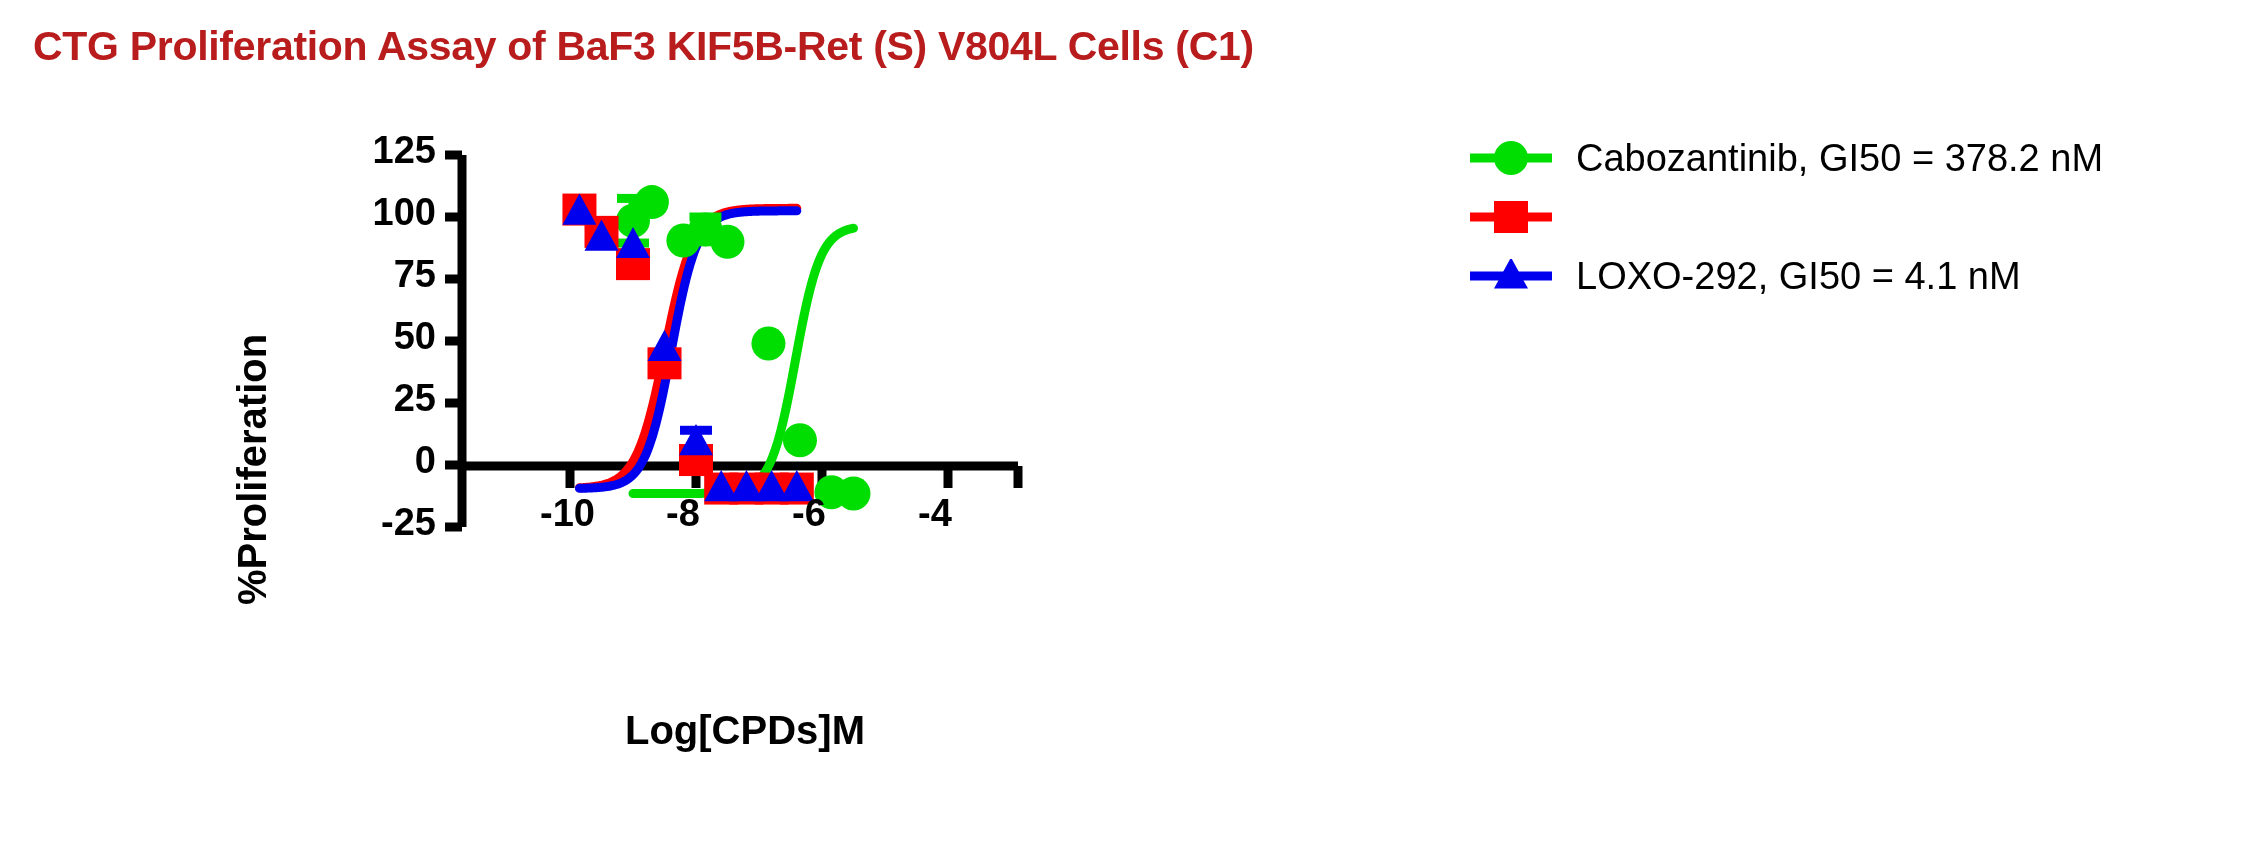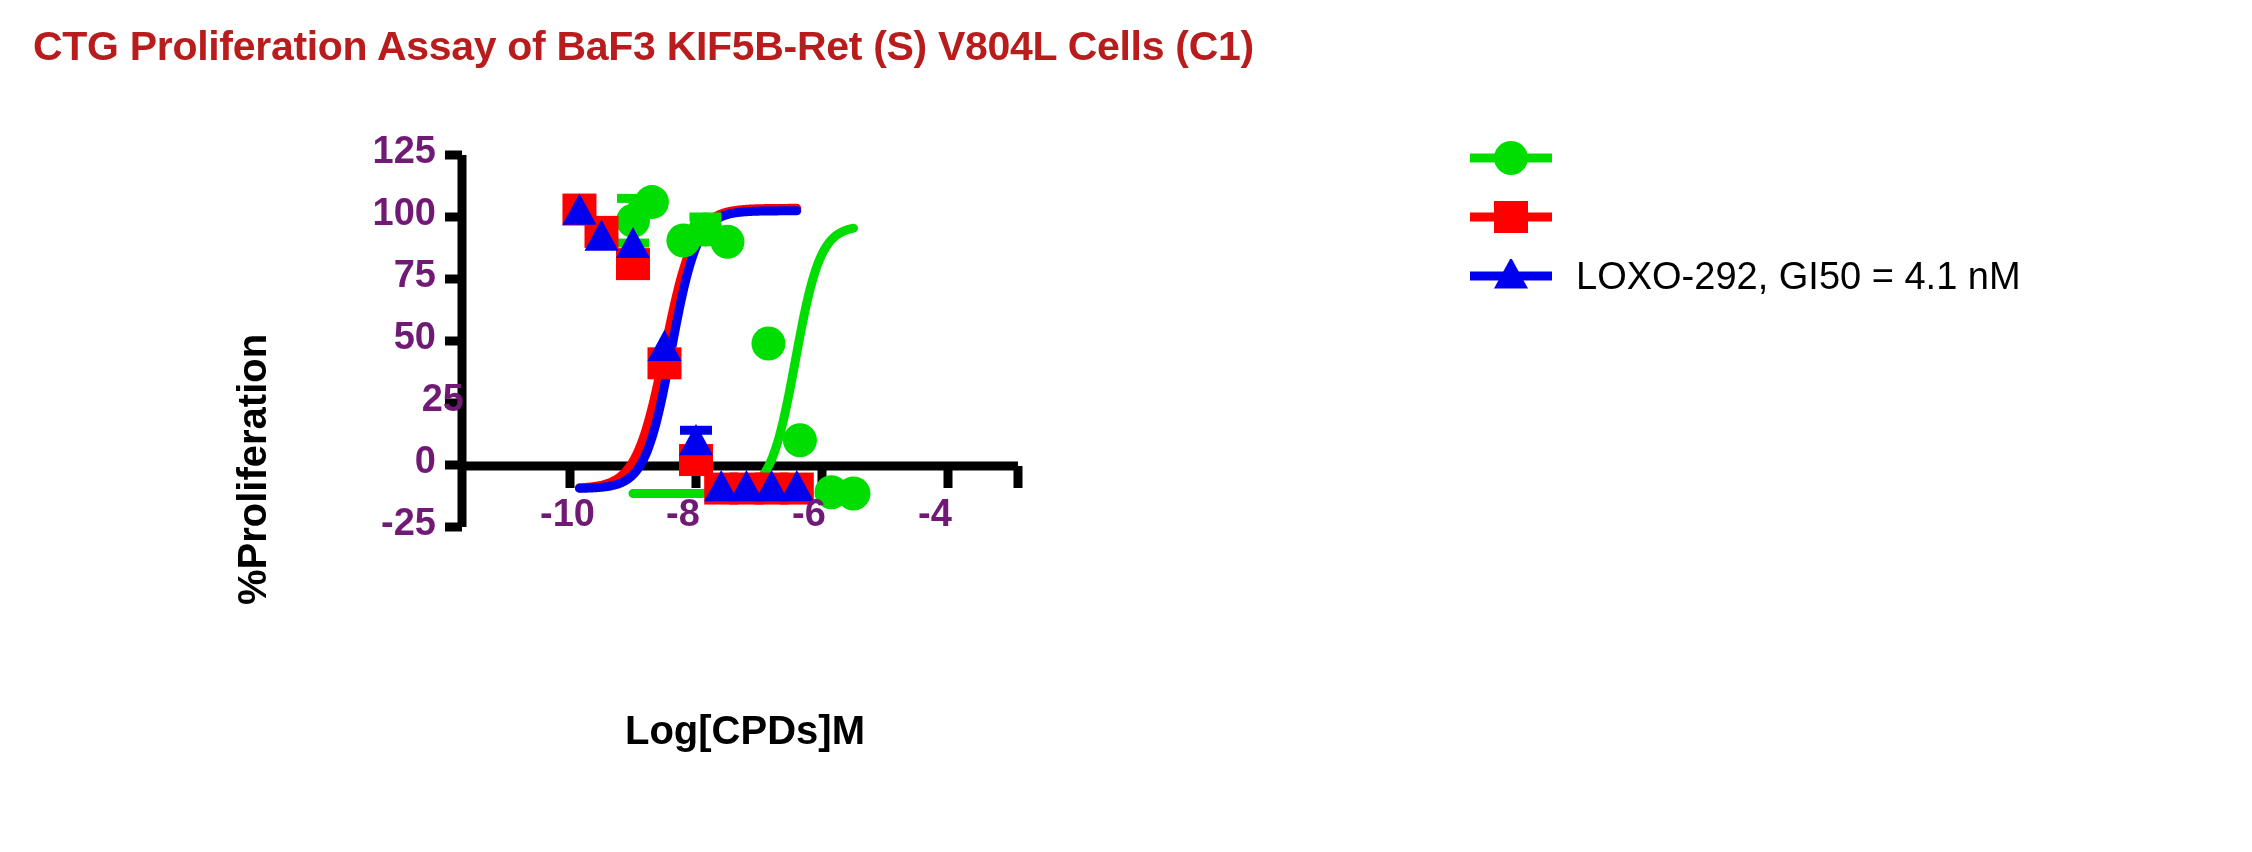--- a/index.html
+++ b/index.html
@@ -27,21 +27,21 @@
     width:86px;height:34px;position:relative;flex:0 0 auto;margin-right:22px;
   }
   .legend-key svg{position:absolute;left:0;top:0;}
   .legend-label{
     font-family:"Liberation Sans",sans-serif;
     font-size:38px;color:#000;white-space:nowrap;line-height:40px;
   }
 
   .axis-tick-label{
     position:absolute;font-family:"Liberation Sans",sans-serif;
-    font-weight:bold;font-size:38px;color:#701a75;white-space:nowrap;
+    font-weight:bold;font-size:38px;color:#000000;white-space:nowrap;
   }
   .y-tick{text-align:right;}
   #y-axis-title{
     position:absolute;
     font-family:"Liberation Sans",sans-serif;
     font-weight:bold;font-size:40px;color:#000;white-space:nowrap;
     transform:rotate(-90deg);transform-origin:left top;
   }
   #x-axis-title{
     position:absolute;
@@ -122,21 +122,21 @@
     </svg>
 
     <div id="y-axis-title" style="left: 230px; top: 605px;">%Proliferation</div>
     <div id="x-axis-title" style="left: 625px; top: 708px;">Log[CPDs]M</div>
 
     <div id="y-tick-labels" style="position: absolute; left: 0px; top: 0px; width: 1450px; height: 852px;">
         <div class="axis-tick-label y-tick" style="right: 1014px; top: 129px; position: absolute;">125</div>
         <div class="axis-tick-label y-tick" style="right: 1014px; top: 191px; position: absolute;">100</div>
         <div class="axis-tick-label y-tick" style="right: 1014px; top: 253px; position: absolute;">75</div>
         <div class="axis-tick-label y-tick" style="right: 1014px; top: 315px; position: absolute;">50</div>
-        <div class="axis-tick-label y-tick" style="right: 986px; top: 377px; position: absolute; margin-left: 44px;">25</div>
+        <div class="axis-tick-label y-tick" style="right: 1014px; top: 377px; position: absolute; margin-left: 44px;">25</div>
         <div class="axis-tick-label y-tick" style="right: 1014px; top: 439px; position: absolute;">0</div>
         <div class="axis-tick-label y-tick" style="right: 1014px; top: 501px; position: absolute;">-25</div>
       </div>
     <div id="x-tick-labels" style="position: absolute; left: 0px; top: 0px; width: 1450px; height: 636px;">
         <div class="axis-tick-label" style="position: absolute; left: 540px; top: 492px;">-10</div>
         <div class="axis-tick-label" style="position: absolute; left: 666px; top: 492px;">-8</div>
         <div class="axis-tick-label" style="position: absolute; left: 792px; top: 492px;">-6</div>
         <div class="axis-tick-label" style="position: absolute; left: 918px; top: 492px;">-4</div>
       </div>
   </div>
@@ -144,20 +144,21 @@
   <div id="legend">
       <div class="legend-row">
         <span class="legend-key">
           <svg width="86" height="34">
             <g>
               <line x1="2" y1="17" x2="84" y2="17" stroke="#00DD00" stroke-width="9"></line>
               <ellipse cx="43" cy="17" rx="17" ry="17" fill="#00DD00"></ellipse>
             </g>
           </svg>
         </span>
+        <span class="legend-label">Cabozantinib, GI50 = 378.2 nM</span>
       </div>
       <div class="legend-row">
         <span class="legend-key">
           <svg width="86" height="34">
             <g>
               <line x1="2" y1="17" x2="84" y2="17" stroke="#FF0000" stroke-width="9"></line>
               <rect x="26" y="1" width="34" height="32" fill="#FF0000"></rect>
             </g>
           </svg>
         </span>

